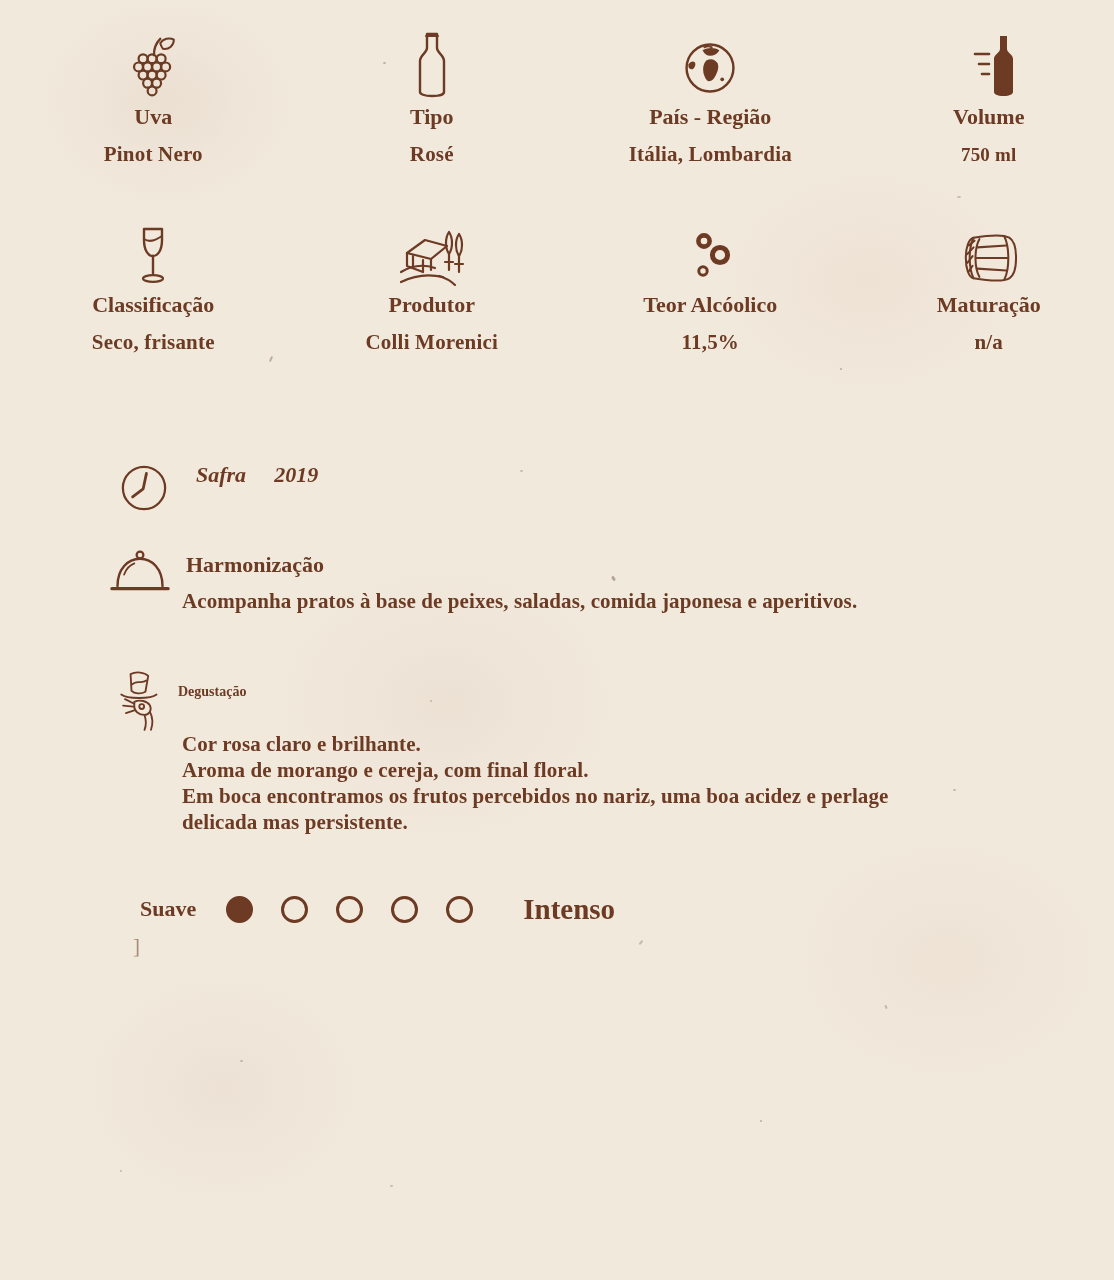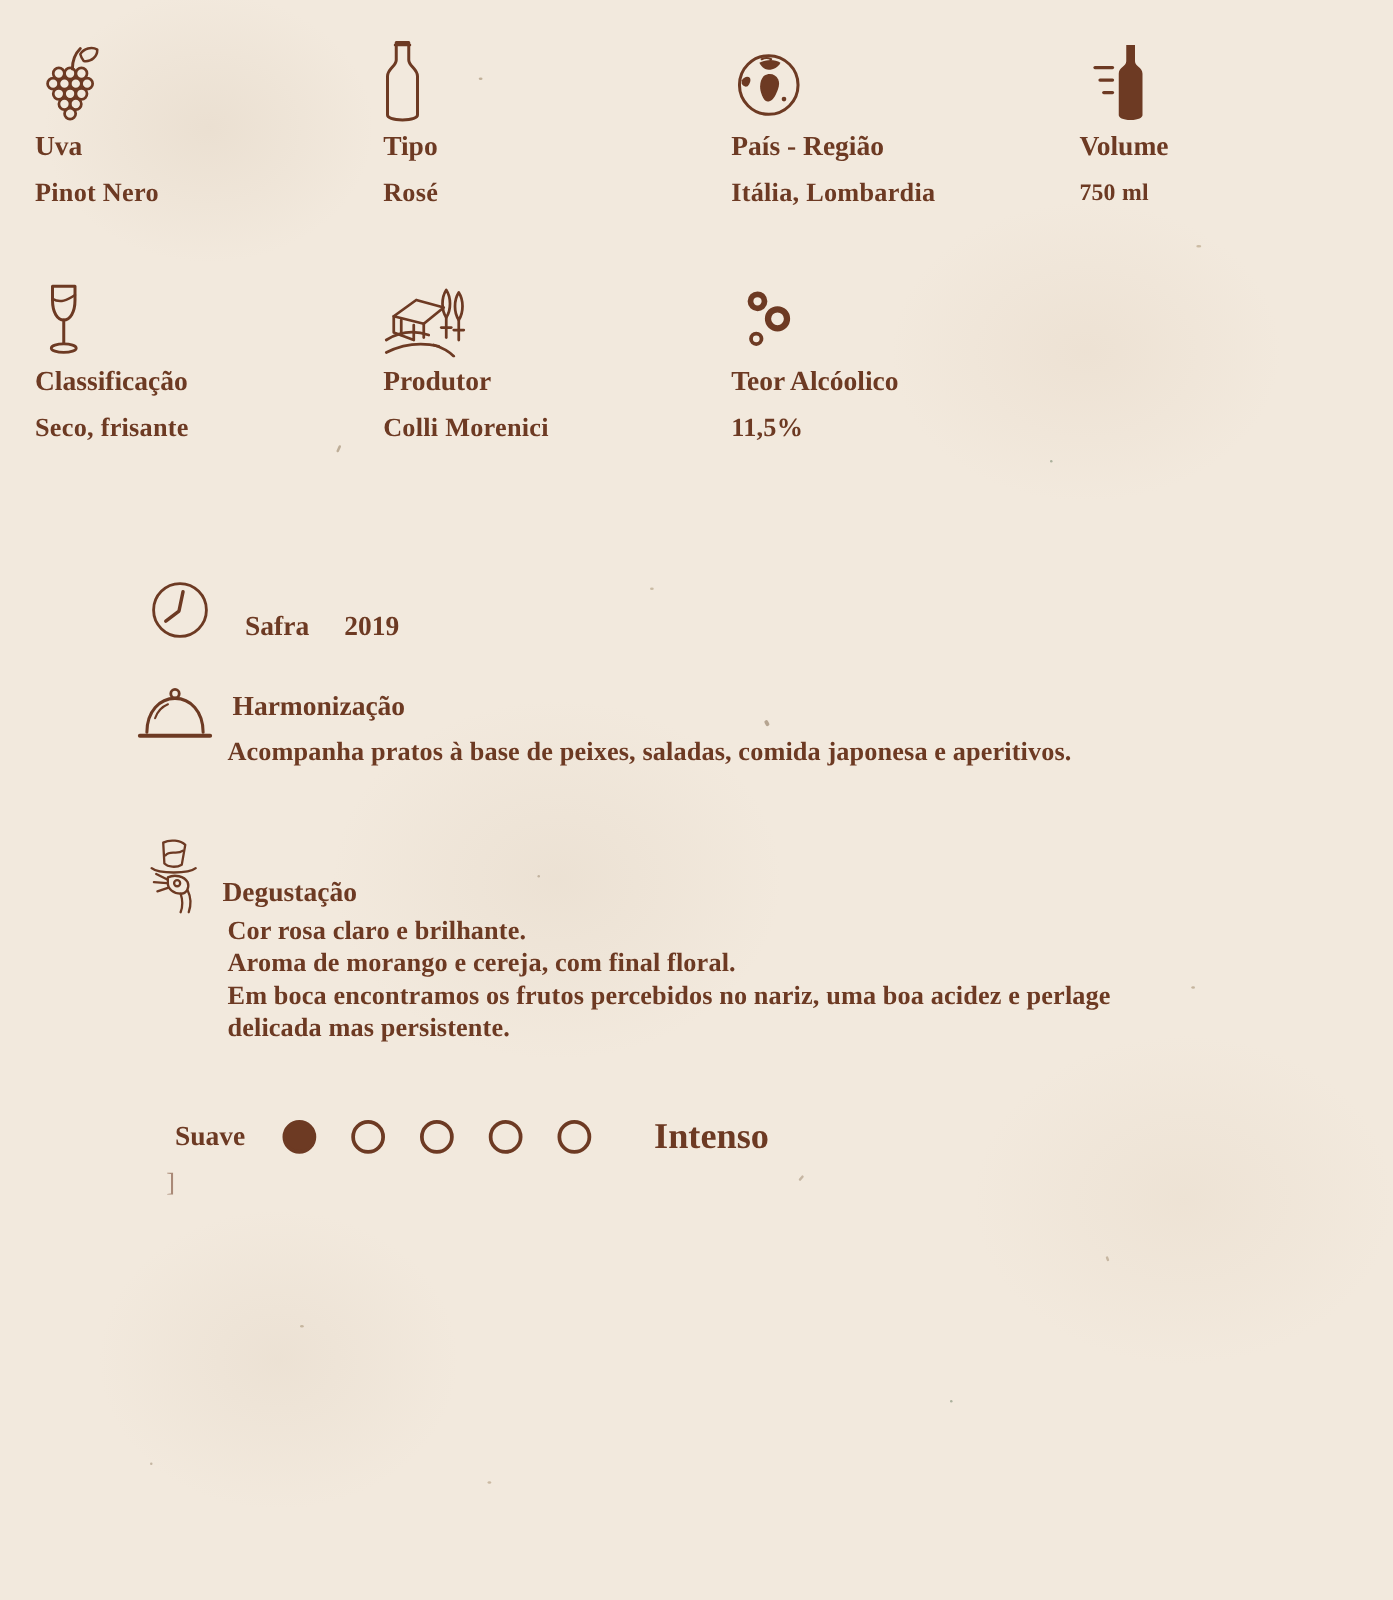--- a/index.html
+++ b/index.html
@@ -18,43 +18,43 @@
       radial-gradient(260px 200px at 78% 22%, rgba(226,209,190,.3), transparent 60%),
       radial-gradient(300px 240px at 40% 55%, rgba(214,198,178,.22), transparent 60%),
       radial-gradient(280px 220px at 85% 75%, rgba(224,208,188,.25), transparent 60%),
       radial-gradient(240px 200px at 20% 85%, rgba(215,199,180,.22), transparent 60%);
   }
   .speck{position:absolute;display:block;border-radius:50%;pointer-events:none;}
 
   .attr-row{position:absolute;left:0;width:1114px;display:grid;grid-template-columns:repeat(4,1fr);}
   #attr-row-1{top:32px;}
   #attr-row-2{top:224px;}
-  .attr-cell{display:flex;flex-direction:column;align-items:flex-start;text-align:center;padding-left:28px;}
+  .attr-cell{display:flex;flex-direction:column;align-items:center;text-align:center;padding-left:28px;}
   .attr-icon{height:66px;display:flex;align-items:flex-end;justify-content:center;}
   #attr-row-2 .attr-icon{height:62px;}
   .attr-label{font-size:22px;line-height:1;margin-top:8px;}
   .attr-value{font-size:21px;line-height:1;margin-top:16px;letter-spacing:.2px;}
   .attr-value.small{font-size:19px;margin-top:17px;}
 
   svg{display:block;}
   .ink-stroke{stroke:#6d3a23;fill:none;stroke-linecap:round;stroke-linejoin:round;}
   .ink-fill{fill:#6d3a23;stroke:none;}
 
-  .safra-row{position:absolute;left:118px;top:462px;display:flex;align-items:flex-end;}
+  .safra-row{position:absolute;left:118px;top:462px;display:flex;align-items:flex-start;font-style:italic;}
   .safra-row .label{font-size:22px;margin-left:26px;}
   .safra-row .value{font-size:22px;margin-left:28px;}
 
   .section-head{position:absolute;display:flex;align-items:flex-start;}
   #harmonizacao-head{left:110px;top:546px;}
   #harmonizacao-head .title{font-size:22px;margin-left:16px;margin-top:6px;}
   .body-text{position:absolute;font-size:21px;line-height:26px;letter-spacing:.1px;}
   #harmonizacao-text{left:182px;top:588px;width:790px;}
 
   #degustacao-head{left:112px;top:670px;}
-  #degustacao-head .title{font-size:22px;margin-left:14px;margin-top:31px;}
+  #degustacao-head .title{font-size:14px;margin-left:14px;margin-top:14px;}
   #degustacao-text{left:182px;top:731px;width:770px;}
 
   .intensity-row{position:absolute;left:140px;top:893px;display:flex;align-items:center;height:32px;}
   .intensity-row .left-label{font-size:22px;text-align:right;}
   .intensity-row .dots{display:flex;align-items:center;margin-left:30px;}
   .dot{width:27px;height:27px;border-radius:50%;border:3.5px solid #6d3a23;box-sizing:border-box;margin-right:28px;background:transparent;}
   .dot.filled{background:#6d3a23;border-color:#6d3a23;}
   .intensity-row .right-label{font-size:29px;margin-left:22px;}
 
   .artifact{position:absolute;left:133px;top:934px;font-size:21px;font-weight:400;color:rgba(109,58,35,.55);}
@@ -189,20 +189,41 @@
       <svg width="54" height="56" viewBox="0 0 54 56">
         <circle class="ink-stroke" stroke-width="4.6" cx="21" cy="11" r="5.6"></circle>
         <circle class="ink-stroke" stroke-width="5" cx="37" cy="25" r="7.6"></circle>
         <circle class="ink-stroke" stroke-width="3" cx="20" cy="41" r="4.2"></circle>
       </svg>
     </div>
     <div class="attr-label">Teor Alcóolico</div>
     <div class="attr-value">11,5%</div>
   </div>
 
+  <div class="attr-cell">
+    <div class="attr-icon">
+      <svg width="62" height="56" viewBox="0 0 64 58">
+        <g class="ink-stroke" stroke-width="2.1">
+          <path d="M16,8 C34,5 48,5 53,8 C58,11 60,18 60,29 C60,40 58,47 53,50 C48,53 34,53 16,50 C11,49 8,40 8,29 C8,18 11,9 16,8 z"></path>
+          <path d="M16,8 C13,14 12,22 12,29 C12,36 13,44 16,50"></path>
+          <path d="M22,9.5 C19,15 18,22 18,29 C18,36 19,43 22,48.5"></path>
+          <path d="M48,7 C51,13 52,21 52,29 C52,37 51,45 48,51"></path>
+          <line x1="20" y1="18" x2="50" y2="16"></line>
+          <line x1="19" y1="29" x2="51" y2="29"></line>
+          <line x1="20" y1="40" x2="50" y2="42"></line>
+          <line x1="11" y1="16" x2="17" y2="11"></line>
+          <line x1="9.5" y1="25" x2="16" y2="18"></line>
+          <line x1="9.5" y1="34" x2="15" y2="27"></line>
+          <line x1="11" y1="43" x2="15" y2="37"></line>
+        </g>
+      </svg>
+    </div>
+    <div class="attr-label">Maturação</div>
+    <div class="attr-value">n/a</div>
+  </div>
 </div>
 
 <div class="safra-row">
   <span>
     <svg width="52" height="52" viewBox="0 0 64 64">
       <circle class="ink-stroke" stroke-width="2.8" cx="32" cy="32" r="26"></circle>
       <path class="ink-stroke" stroke-width="3.4" d="M35,14 L31,33 L18,43"></path>
     </svg>
   </span>
   <span class="label">Safra</span>

